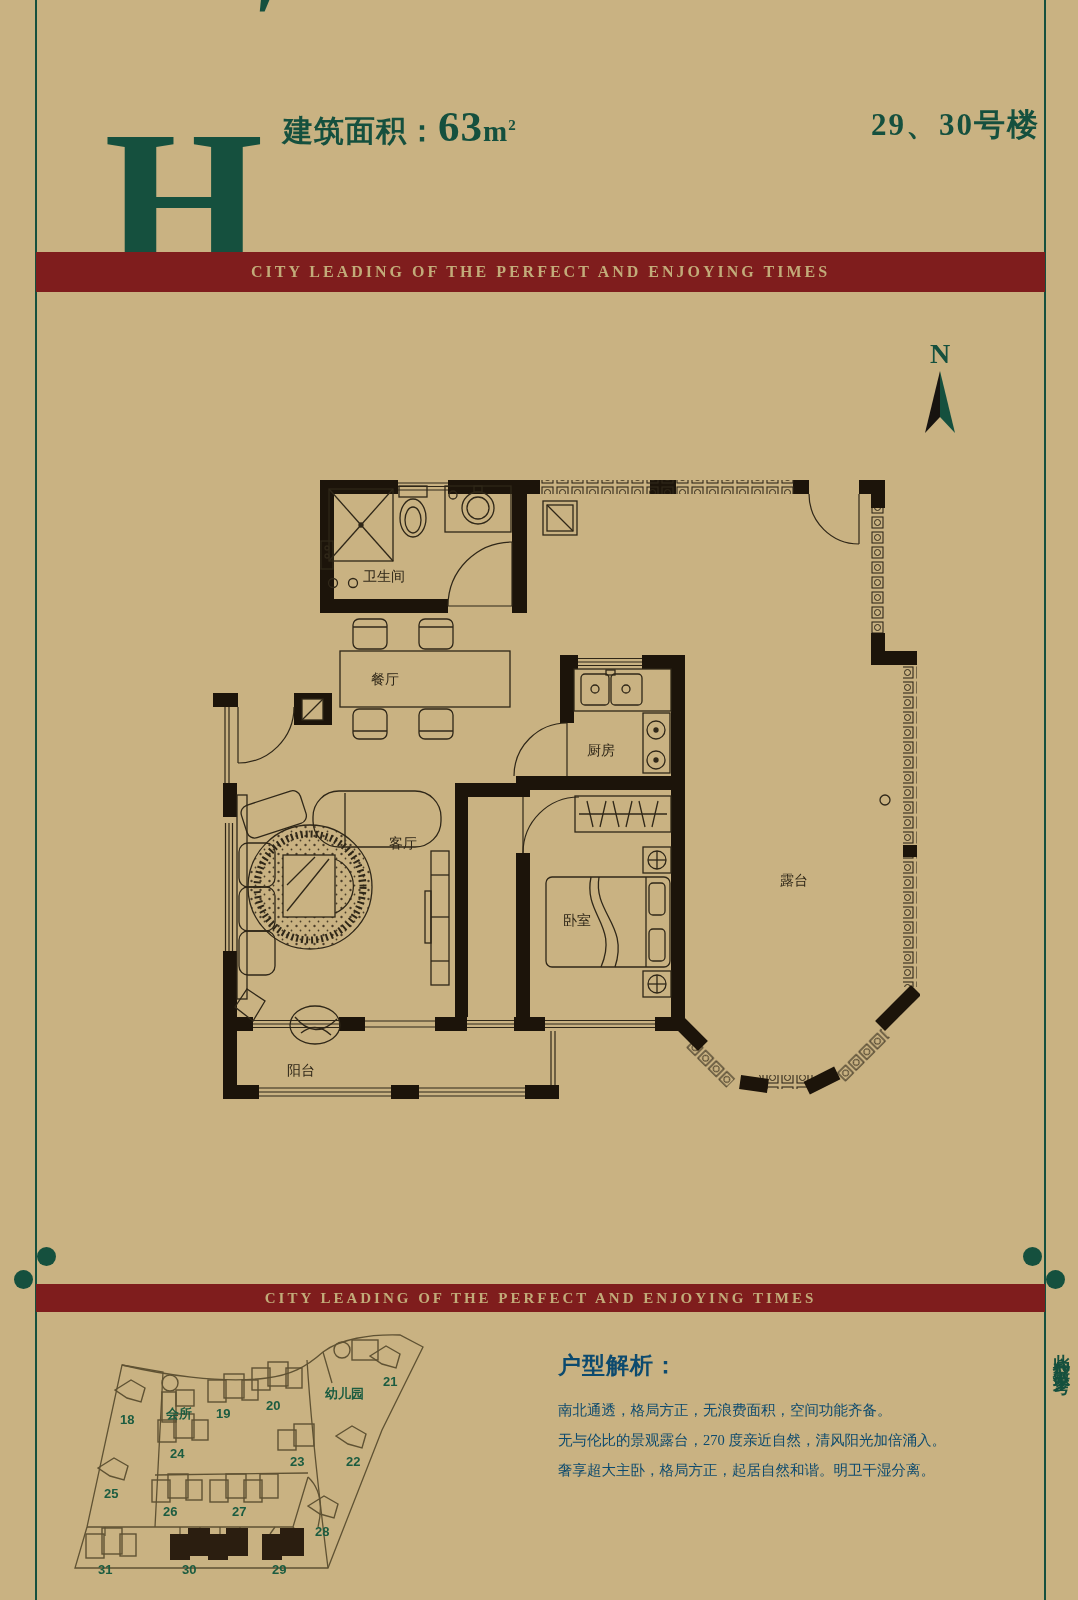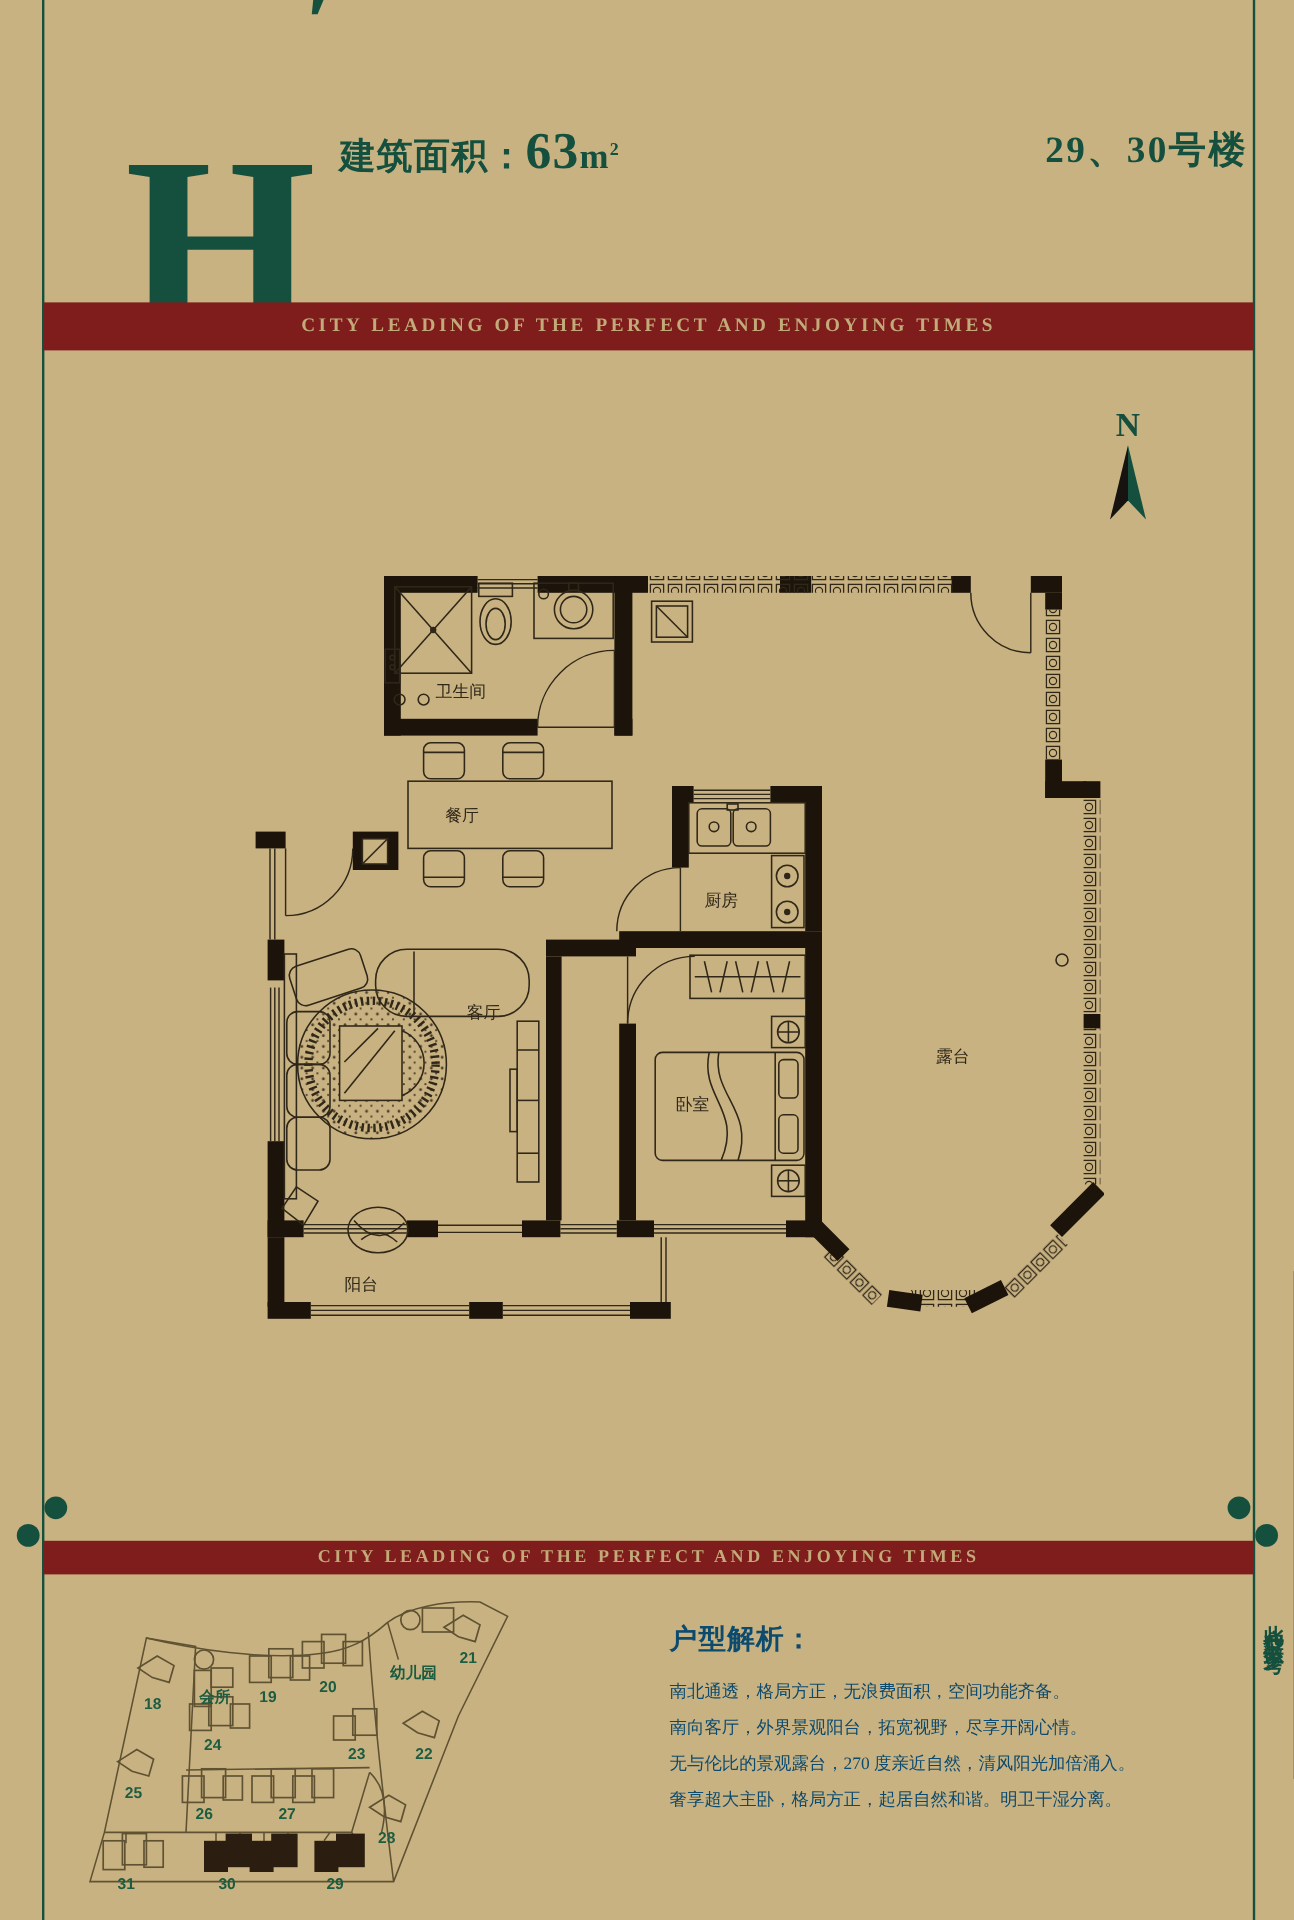--- a/index.html
+++ b/index.html
@@ -389,20 +389,19 @@
       <text class="site-num" x="245" y="208">28</text>
       <text class="site-num" x="202" y="246" font-size="15">29</text>
       <text class="site-num" x="112" y="246" font-size="15">30</text>
       <text class="site-num" x="28" y="246">31</text>
     </g>
   </svg>
 
   <div class="analysis">
     <h3>户型解析：</h3>
     <div class="line">南北通透，格局方正，无浪费面积，空间功能齐备。</div>
-    <div class="line">南向客厅，外界景观阳台，拓宽视野，尽享开阔心情。</div>
     <div class="line">无与伦比的景观露台，270 度亲近自然，清风阳光加倍涌入。</div>
     <div class="line">奢享超大主卧，格局方正，起居自然和谐。明卫干湿分离。</div>
   </div>
 
   <div class="side-note">此户型只做参考</div>
 
 </div>
 
 </body></html>

